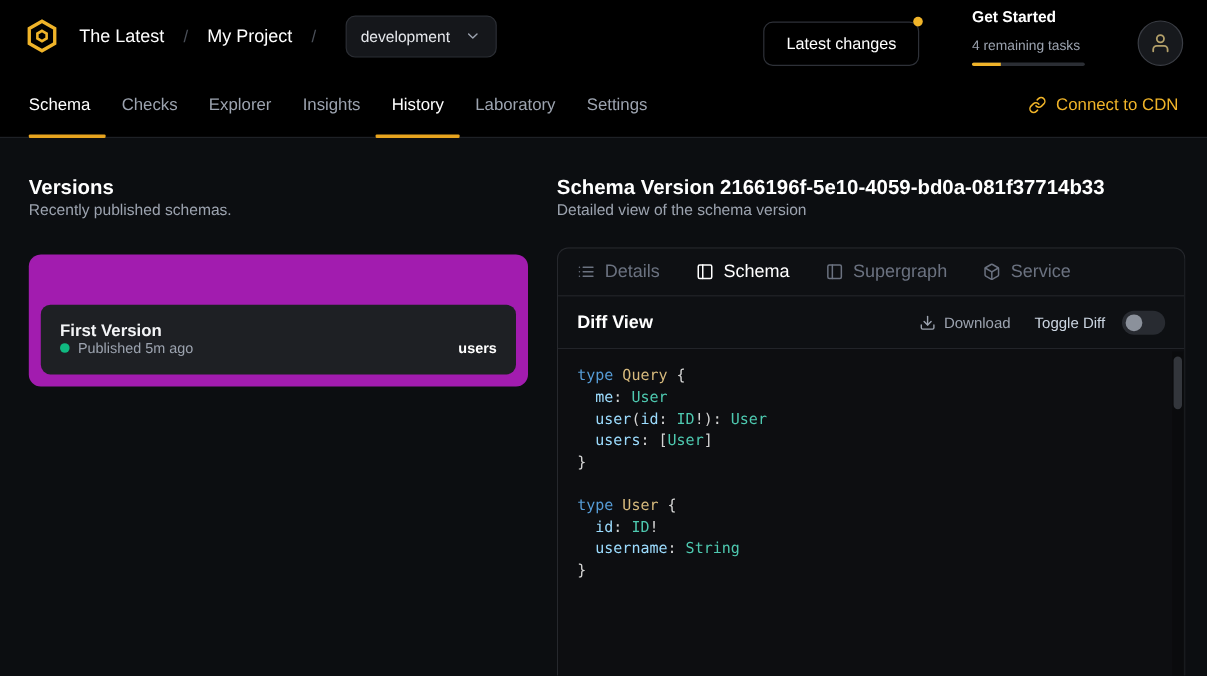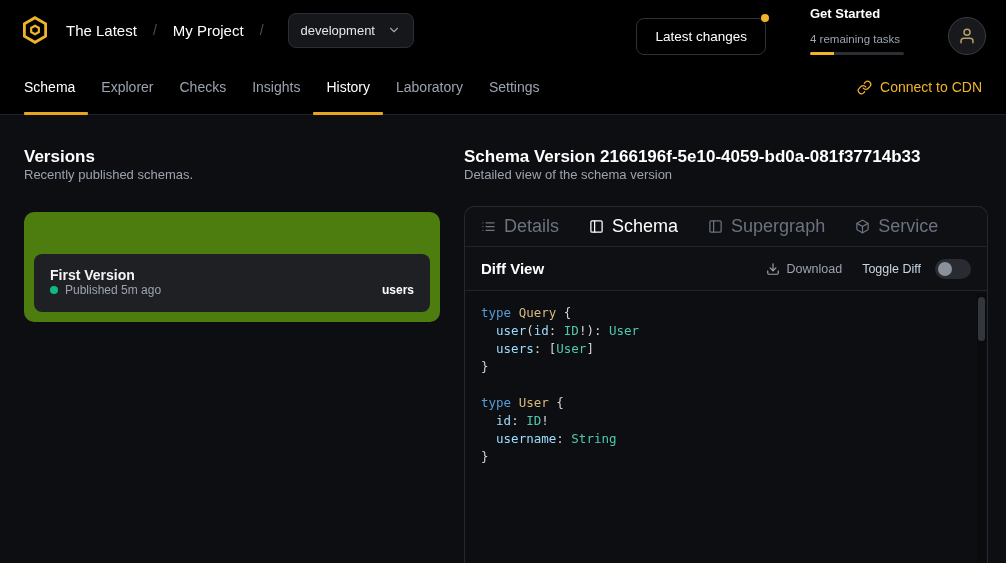--- a/index.html
+++ b/index.html
@@ -68,21 +68,21 @@
   .cdn-link {
     display:flex; align-items:center; gap:8px; color:#f0b429;
     font-size:14px; cursor:pointer; text-decoration:none;
   }
   
   main { display:flex; padding-top:32px; }
   .left { width:440px; padding-left:24px; flex-shrink:0; }
   .col-title { font-size:17px; font-weight:700; color:#fff; }
   .col-sub { font-size:13px; color:#9ca3af; margin-top:0; }
   .card {
-    margin-top:30px; background:#4d7c0f; border-radius:10px;
+    margin-top:30px; background:#a21caf; border-radius:10px;
     padding:42px 10px 10px;
   }
   .version-item {
     background:#1e2024; border-radius:8px; padding:13px 16px 15px; cursor:pointer;
   }
   .vtitle { font-size:14px; font-weight:600; color:#f3f4f6; }
   .vauthor { font-size:12px; color:#9ca3af; margin-top:4px; }
   .vrow { display:flex; align-items:center; gap:7px; margin-top:0; }
   .dot-green { width:8px; height:8px; border-radius:50%; background:#10b981; }
   .vstatus { font-size:12px; color:#9ca3af; }
@@ -92,21 +92,21 @@
     margin-top:24px; border:1px solid #26282d; border-bottom:none;
     border-radius:10px 10px 0 0; background:#0e1013; height:420px;
     position:relative; overflow:hidden;
   }
   .panel-tabs {
     display:flex; align-items:center; gap:30px; height:40px;
     padding:0 16px; border-bottom:1px solid #222429;
   }
   .ptab {
     background:none; border:none; font-family:inherit; cursor:pointer;
-    display:flex; align-items:center; gap:8px; font-size:18px; color:#6b7280;
+    display:flex; align-items:center; gap:8px; font-size:15px; color:#6b7280;
   }
   .ptab.active { color:#fff; }
   .diff-row {
     display:flex; align-items:center; height:44px; padding:0 16px;
     border-bottom:1px solid #222429;
   }
   .diff-title { font-size:15px; font-weight:700; color:#fff; }
   .diff-actions { margin-left:auto; display:flex; align-items:center; gap:20px; }
   .download-btn {
     background:none; border:none; font-family:inherit; cursor:pointer;
@@ -180,22 +180,22 @@
         <path d="M20 21v-2a4 4 0 0 0-4-4H8a4 4 0 0 0-4 4v2"></path>
           <circle cx="12" cy="7" r="4"></circle>
       </svg>
     </button>
   </div>
 </header>
 
 <nav>
   <div class="tabs">
     <button class="tab active">Schema</button>
+    <button class="tab">Checks</button>
     <button class="tab">Explorer</button>
-    <button class="tab">Checks</button>
     <button class="tab">Insights</button>
     <button class="tab active">History</button>
     <button class="tab">Laboratory</button>
     <button class="tab">Settings</button>
   </div>
   <a class="cdn-link">
     <svg width="15" height="15" viewBox="0 0 24 24" fill="none" stroke="currentColor" stroke-width="2" stroke-linecap="round" stroke-linejoin="round">
       <path d="M10 13a5 5 0 0 0 7.54.54l3-3a5 5 0 0 0-7.07-7.07l-1.72 1.71"></path>
       <path d="M14 11a5 5 0 0 0-7.54-.54l-3 3a5 5 0 0 0 7.07 7.07l1.71-1.71"></path>
     </svg>
@@ -273,20 +273,21 @@
           </button>
           <span class="toggle-label">Toggle Diff</span>
           <button class="toggle">
             <span class="knob"></span>
           </button>
         </div>
       </div>
 
       <div class="code">
           <div class="code-line"><span class="tok-kw">type </span><span class="tok-typename">Query </span><span class="tok-p">{</span></div>
+          <div class="code-line"><span class="tok-p">  </span><span class="tok-field">me</span><span class="tok-p">: </span><span class="tok-typeref">User</span></div>
           <div class="code-line"><span class="tok-p">  </span><span class="tok-field">user</span><span class="tok-p">(</span><span class="tok-field">id</span><span class="tok-p">: </span><span class="tok-typeref">ID</span><span class="tok-p">!): </span><span class="tok-typeref">User</span></div>
           <div class="code-line"><span class="tok-p">  </span><span class="tok-field">users</span><span class="tok-p">: [</span><span class="tok-typeref">User</span><span class="tok-p">]</span></div>
           <div class="code-line"><span class="tok-p">}</span></div>
           <div class="code-line">&nbsp;</div>
           <div class="code-line"><span class="tok-kw">type </span><span class="tok-typename">User </span><span class="tok-p">{</span></div>
           <div class="code-line"><span class="tok-p">  </span><span class="tok-field">id</span><span class="tok-p">: </span><span class="tok-typeref">ID</span><span class="tok-p">!</span></div>
           <div class="code-line"><span class="tok-p">  </span><span class="tok-field">username</span><span class="tok-p">: </span><span class="tok-typeref">String</span></div>
           <div class="code-line"><span class="tok-p">}</span></div>
         </div>
       <div class="code-scrollbar">

